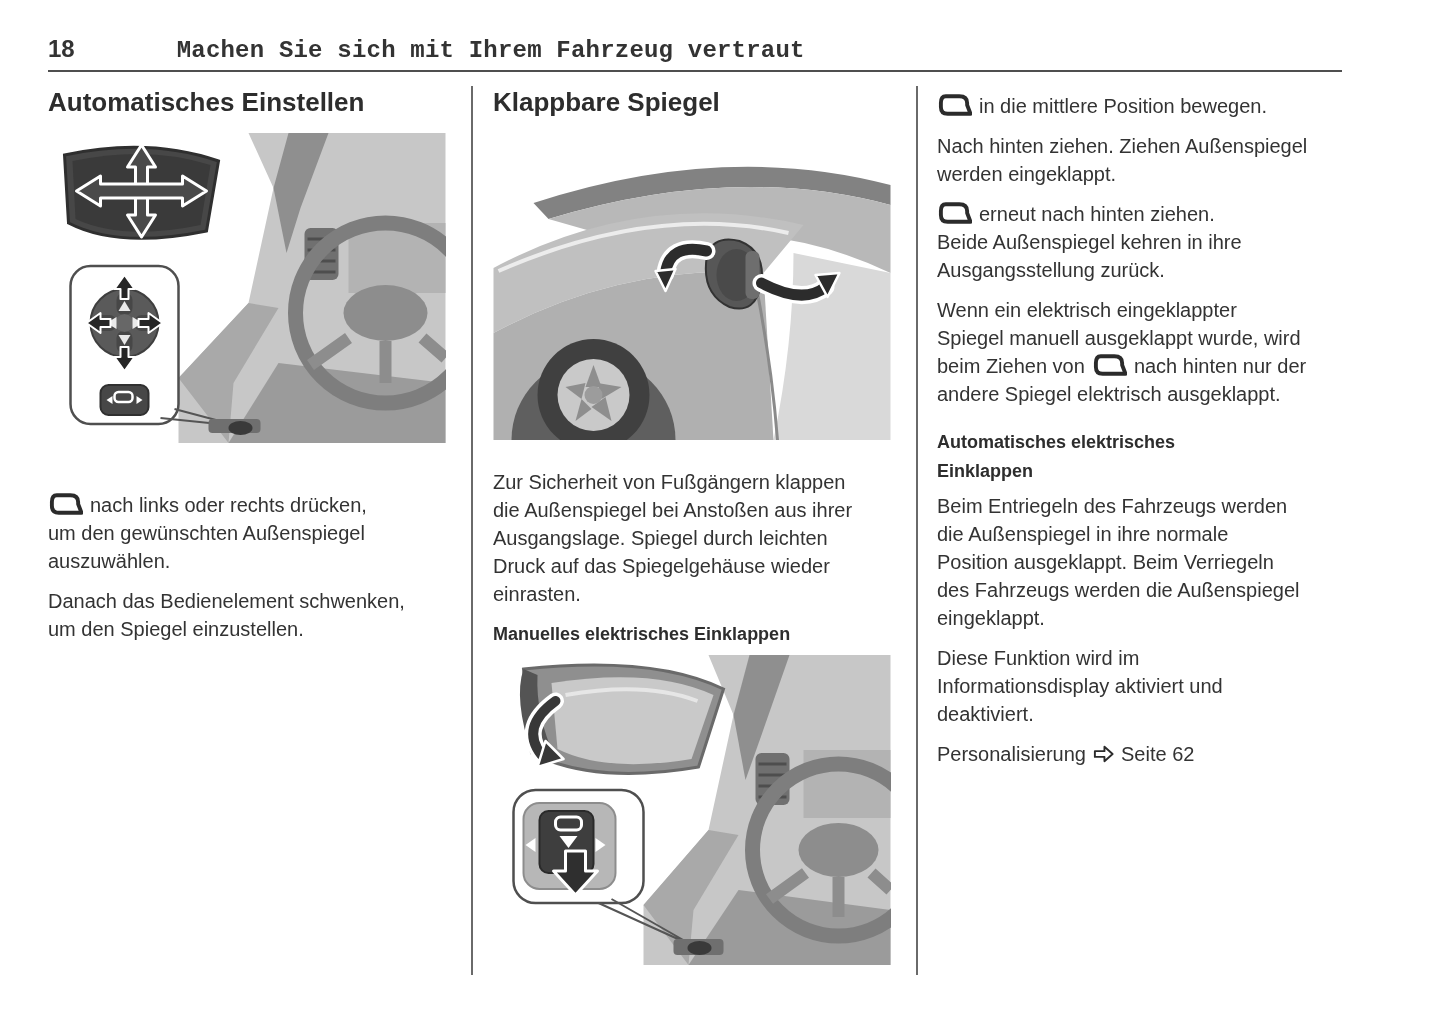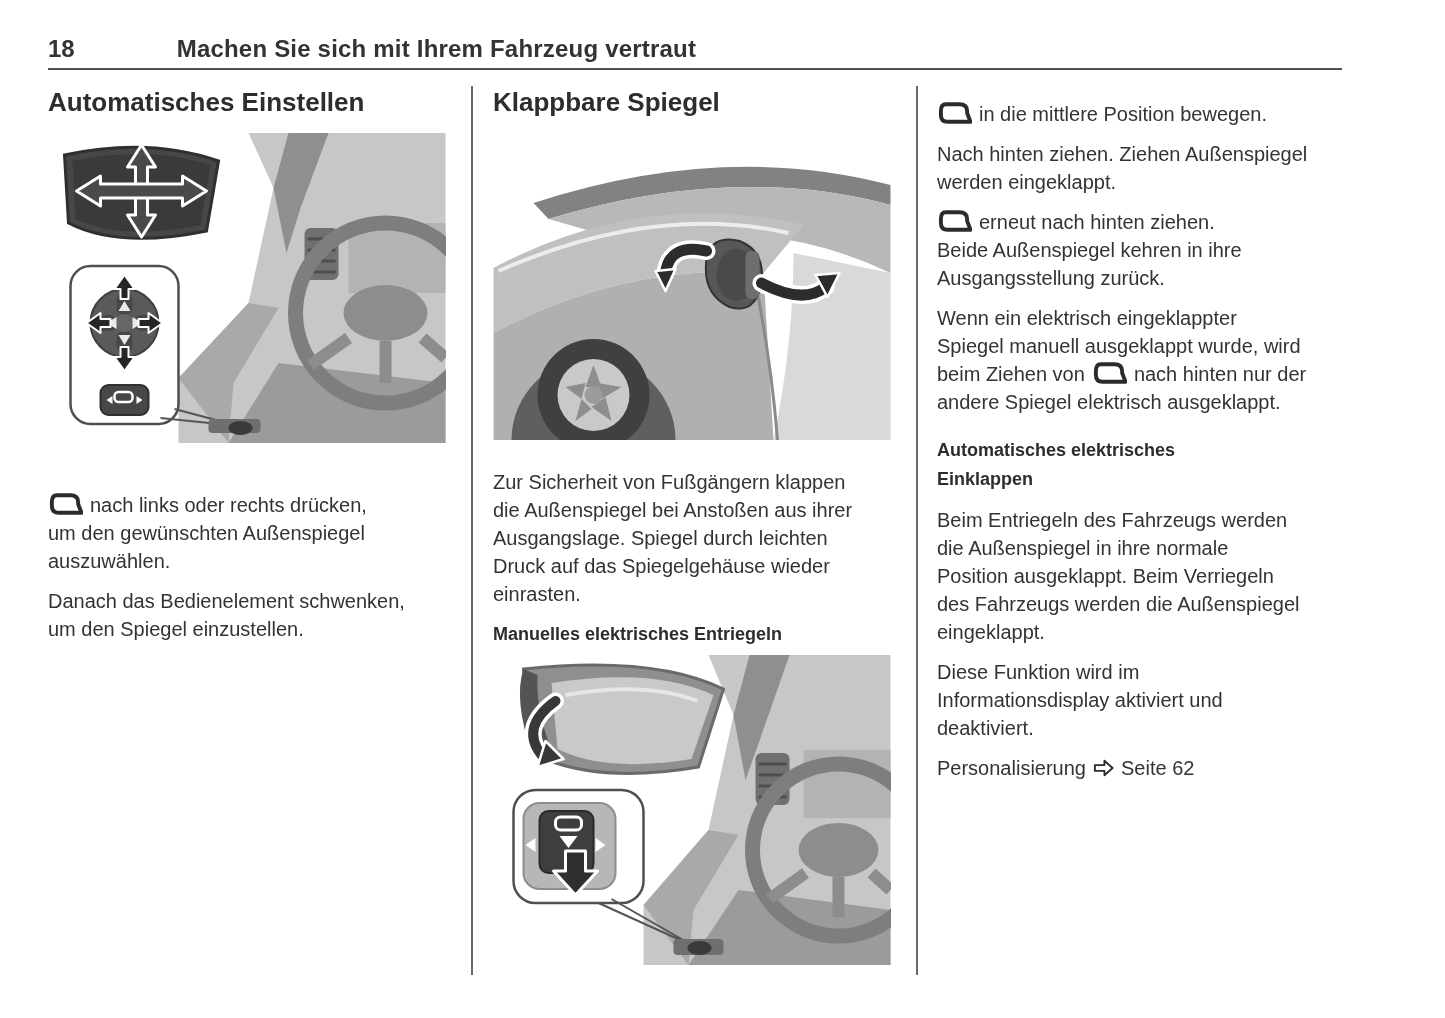--- a/index.html
+++ b/index.html
@@ -7,31 +7,31 @@
     width:1445px;height:1018px;background:#ffffff;position:relative;overflow:hidden;
     font-family:"Liberation Sans", sans-serif;color:#333333;
     -webkit-font-smoothing:antialiased;
   }
   .page-header{
     position:absolute;left:48px;top:36px;width:1294px;
     border-bottom:2px solid #4f4f4f;padding-bottom:6px;
     font-size:24px;line-height:26px;white-space:nowrap;
   }
   .page-number{font-weight:700;display:inline-block;}
-  .page-title{font-weight:700;margin-left:102px;letter-spacing:.2px;}
+  .page-title{font-weight:700;margin-left:102px;letter-spacing:.2px;font-family:Liberation Mono, monospace;}
   .vsep{position:absolute;top:86px;height:889px;width:2px;background:#6a6a6a;}
   #sep1{left:471px;} #sep2{left:916px;}
   .col{position:absolute;top:88px;}
   #col1{left:48px;width:398px;}
   #col2{left:493px;width:398px;}
   #col3{left:937px;width:405px;}
   h2.section{font-size:26px;font-weight:700;color:#2d2d2d;margin:0 0 16px 0;line-height:29px;}
   h3.sub{font-size:18px;font-weight:700;color:#2d2d2d;margin:20px 0 6px 0;line-height:29px;white-space:pre-line;}
   #col2 h3.sub{margin-top:0;}
-  p.body{font-size:20px;line-height:28px;margin:12px 0 12px 0;}
+  p.body{font-size:20px;line-height:28px;margin:4px 0 12px 0;}
   .t{white-space:pre-line;}
   figure{margin:0;padding:0;display:block;}
   .fig{display:block;}
   #fig1{margin:0 0 44px 0;}
   #fig2{margin:0 0 24px 0;}
   #fig3{margin:0;}
   .mirror-icon{display:inline-block;width:35px;height:24px;vertical-align:-4px;margin-right:7px;}
   .mirror-icon.mid{margin:0 7px;}
   .ref-arrow-icon{display:inline-block;width:23px;height:20px;vertical-align:-3px;margin:0 6px;}
 </style>
@@ -155,21 +155,21 @@
   </figure>
 
   <p class="body">
     <span class="t">Zur Sicherheit von Fußgängern klappen
 die Außenspiegel bei Anstoßen aus ihrer
 Ausgangslage. Spiegel durch leichten
 Druck auf das Spiegelgehäuse wieder
 einrasten.</span>
   </p>
 
-  <h3 class="sub">Manuelles elektrisches Entriegeln</h3>
+  <h3 class="sub">Manuelles elektrisches Einklappen</h3>
 
   <figure class="fig" id="fig3">
     <svg width="398" height="310" viewBox="0 0 397 310">
       <rect width="397" height="310" fill="#ffffff"></rect>
 
       <path d="M150 310 L150 250 L215 175 L240 60 L215 0 L397 0 L397 310 Z" fill="#c7c7c7"></path>
       <path d="M240 60 L256 0 L296 0 L268 80 L252 125 Z" fill="#8f8f8f"></path>
       <path d="M150 250 L215 175 L245 180 L200 255 L195 310 Z" fill="#a9a9a9"></path>
       <path d="M195 310 L397 310 L397 255 L245 235 Z" fill="#9b9b9b"></path>
       <rect x="310" y="95" width="87" height="68" fill="#b3b3b3"></rect>

